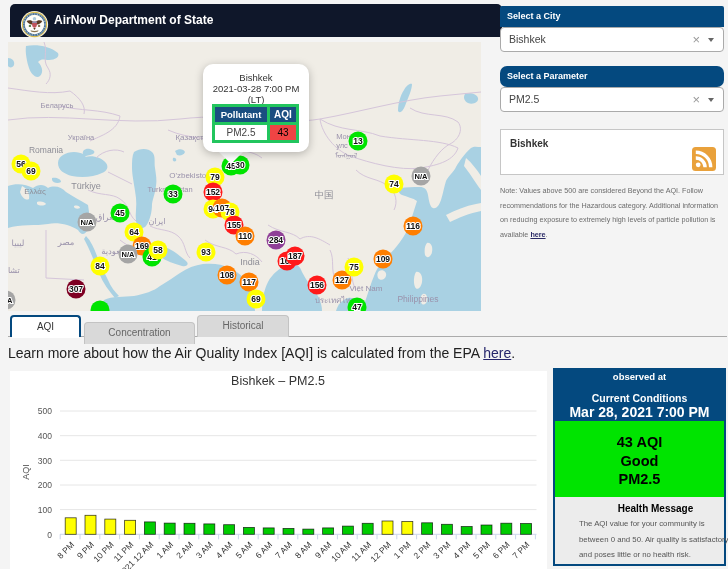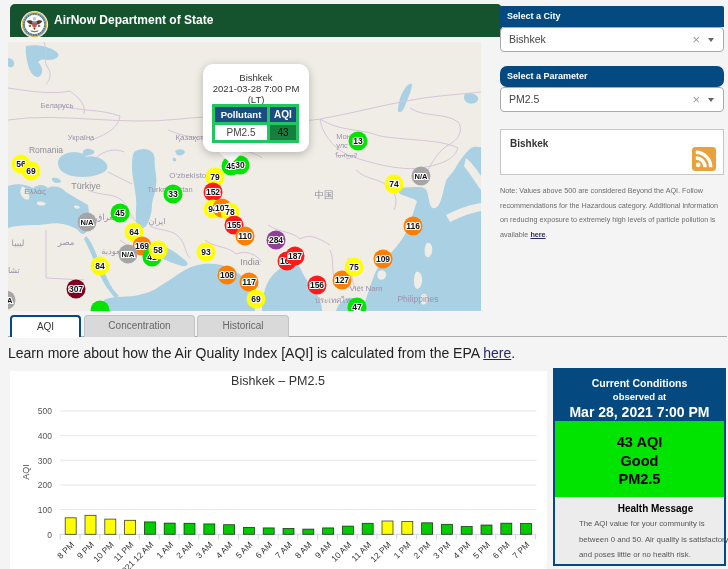--- a/index.html
+++ b/index.html
@@ -1,18 +1,18 @@
 <!DOCTYPE html>
 <html><head>
 <meta charset="utf-8">
 <style>
 * { margin:0; padding:0; box-sizing:border-box; }
 body { font-family:"Liberation Sans", sans-serif; background:#f4f4f4; }
 .page { position:relative; width:728px; height:569px; overflow:hidden; background:#f4f4f4; }
-.hdr { position:absolute; left:10px; top:4px; width:492px; height:33px; background:#14532d; border-radius:5px 5px 0 0; }
+.hdr { position:absolute; left:10px; top:4px; width:492px; height:33px; background:#0f172a; border-radius:5px 5px 0 0; }
 .hdr .title { position:absolute; left:44px; top:0; height:33px; line-height:33px; color:#fff; font-weight:bold; font-size:12px; }
 .mapbox { position:absolute; left:8px; top:42px; width:473px; height:269px; background:#f0ede6; overflow:hidden; }
 .sbbar { position:absolute; left:500px; width:224px; height:21px; background:#04497f; color:#fff; font-weight:bold; font-size:9px; line-height:21px; padding-left:7px; border-radius:2px 2px 0 0;}
 .sbsel { position:absolute; left:500px; width:224px; height:25px; background:#fff; border:1px solid #aaa; border-radius:4px; font-size:10.5px; color:#444; line-height:23px; padding-left:8px; }
 .selx { position:absolute; right:23px; top:0; color:#999; font-size:13px; }
 .selc { position:absolute; right:9px; top:10px; width:0; height:0; border-left:3.5px solid transparent; border-right:3.5px solid transparent; border-top:4.5px solid #666; }
 .rssbox { position:absolute; left:500px; top:129px; width:224px; height:46px; background:#fff; border:1px solid #c6c6c6; }
 .note { position:absolute; left:500px; top:184px; width:232px; font-size:7.2px; color:#6b6b6b; line-height:14.6px; }
 .tab { position:absolute; top:315px; height:22px; font-size:10px; text-align:center; border-radius:4px 4px 0 0; }
 .tabline { position:absolute; left:8px; top:336px; width:719px; height:1px; background:#ababab; }
@@ -213,21 +213,21 @@
   <div>2021-03-28 7:00 PM</div>
   <div>(LT)</div>
   <table class="ptbl">
     <tbody>
           <tr>
             <td style="background:#1a4e80;color:#fff;font-weight:bold;width:55px;font-size:9.5px;">Pollutant</td>
             <td style="background:#1a4e80;color:#fff;font-weight:bold;">AQI</td>
           </tr>
     <tr>
             <td style="background:#fff;color:#444;">PM2.5</td>
-            <td style="background:#15803d;color:#000;">43</td>
+            <td style="background:#ef4444;color:#000;">43</td>
           </tr>
   </tbody>
       </table>
 </div>
 
 <div class="sbbar" style="top:6px;">Select a City</div>
 <div class="sbsel" style="top:27px;">Bishkek<span class="selx">×</span><span class="selc"></span></div>
 <div class="sbbar" style="top:66px;border-radius:7px;">Select a Parameter</div>
 <div class="sbsel" style="top:87px;">PM2.5<span class="selx">×</span><span class="selc"></span></div>
 <div class="rssbox">
@@ -235,21 +235,21 @@
       <svg width="24" height="24" viewBox="0 0 24 24" style="position:absolute;right:7px;bottom:3px;">
 <rect width="24" height="24" rx="3.5" fill="#e9a13b"></rect>
 <circle cx="6.2" cy="17.8" r="2.4" fill="#fff"></circle>
 <path d="M3.8,9.3 a11,11 0 0 1 11,11 h-3.4 a7.6,7.6 0 0 0 -7.6,-7.6 Z" fill="#fff"></path>
 <path d="M3.8,3.6 a16.6,16.6 0 0 1 16.6,16.6 h-3.4 a13.2,13.2 0 0 0 -13.2,-13.2 Z" fill="#fff"></path>
 </svg>
     </div>
 <div class="note">Note: Values above 500 are considered Beyond the AQI. Follow<br>recommendations for the Hazardous category. Additional information<br>on reducing exposure to extremely high levels of particle pollution is<br>available <a style="color:#2a2a66;font-weight:bold;text-decoration:underline;">here</a>.</div>
 <div class="tabline"></div>
 <div class="tab" style="left:10px;width:71px;background:#fff;border:2px solid #04497f;border-bottom:none;color:#333;line-height:19px;height:22px;z-index:2;">AQI</div>
-<div class="tab" style="left:84px;width:111px;background:#d9d9d9;border:1px solid #c3c3c3;border-bottom:none;color:#666;line-height:20px;">Concentration</div>
+<div class="tab" style="left:84px;width:111px;background:#d9d9d9;border:1px solid #c3c3c3;border-bottom:none;color:#666;line-height:20px;margin-top:7px;">Concentration</div>
 <div class="tab" style="left:197px;width:92px;background:#d9d9d9;border:1px solid #c3c3c3;border-bottom:none;color:#666;line-height:20px;">Historical</div>
 <div style="position:absolute;left:12px;top:336px;width:67px;height:2px;background:#fff;z-index:3;"></div>
 <div class="learn">Learn more about how the Air Quality Index [AQI] is calculated from the EPA <a style="color:#26266c;text-decoration:underline;">here</a>.</div>
 <svg width="537" height="198" viewBox="10 371 537 198" style="position:absolute;left:10px;top:371px;" font-family="Liberation Sans, sans-serif">
       <rect x="10" y="371" width="537" height="198" fill="#fff"></rect>
       <text x="278" y="385" font-size="12.5" fill="#333" text-anchor="middle">Bishkek – PM2.5</text>
       <text x="52" y="537.5" font-size="8.5" fill="#555" text-anchor="end">0</text>
       <line x1="60" y1="509.6" x2="536.5" y2="509.6" stroke="#e6e6e6" stroke-width="1"></line>
       <text x="52" y="512.8" font-size="8.5" fill="#555" text-anchor="end">100</text>
       <line x1="60" y1="485.0" x2="536.5" y2="485.0" stroke="#e6e6e6" stroke-width="1"></line>
@@ -307,22 +307,22 @@
       <text x="411.3" y="545.3" font-size="8.5" fill="#333" text-anchor="end" transform="rotate(-45 411.3 545.3)">1 PM</text>
       <text x="431.1" y="545.3" font-size="8.5" fill="#333" text-anchor="end" transform="rotate(-45 431.1 545.3)">2 PM</text>
       <text x="450.9" y="545.3" font-size="8.5" fill="#333" text-anchor="end" transform="rotate(-45 450.9 545.3)">3 PM</text>
       <text x="470.7" y="545.3" font-size="8.5" fill="#333" text-anchor="end" transform="rotate(-45 470.7 545.3)">4 PM</text>
       <text x="490.5" y="545.3" font-size="8.5" fill="#333" text-anchor="end" transform="rotate(-45 490.5 545.3)">5 PM</text>
       <text x="510.3" y="545.3" font-size="8.5" fill="#333" text-anchor="end" transform="rotate(-45 510.3 545.3)">6 PM</text>
       <text x="530.1" y="545.3" font-size="8.5" fill="#333" text-anchor="end" transform="rotate(-45 530.1 545.3)">7 PM</text>
     </svg>
 <div class="cond">
 <div class="sec1">
+        <div style="font-size:9.5px;line-height:14.5px;">observed at</div>
         <div style="font-size:10.5px;padding-top:6px;line-height:14px;">Current Conditions</div>
-        <div style="font-size:9.5px;line-height:14.5px;">observed at</div>
         <div style="font-size:14px;line-height:15px;">Mar 28, 2021 7:00 PM (LT)</div>
       </div>
 <div class="sec2" style="font-size:14.5px;line-height:18.5px;">
         <div style="padding-top:12px;">43 AQI</div>
         <div>Good</div>
         <div>PM2.5</div>
       </div>
 <div class="sec3">
         <div style="font-weight:bold;font-size:10px;color:#000;text-align:center;padding-top:6px;">Health Message</div>
 <div style="font-size:7.8px;color:#555;line-height:15.5px;padding:2px 0 0 8px;">The AQI value for your community is<br>between 0 and 50. Air quality is satisfactory<br>and poses little or no health risk.</div>

